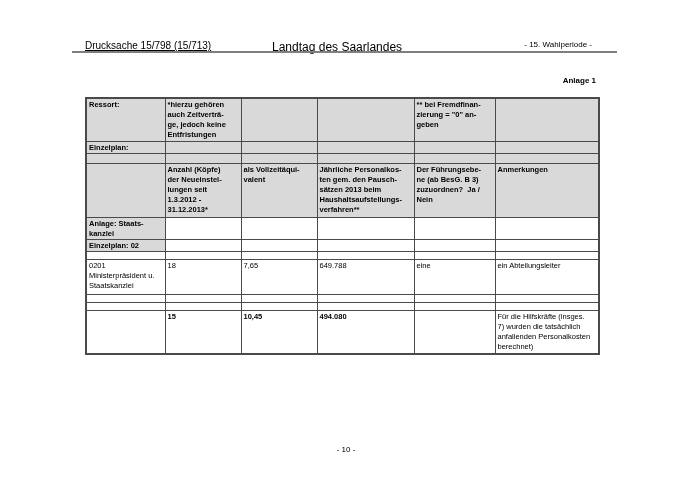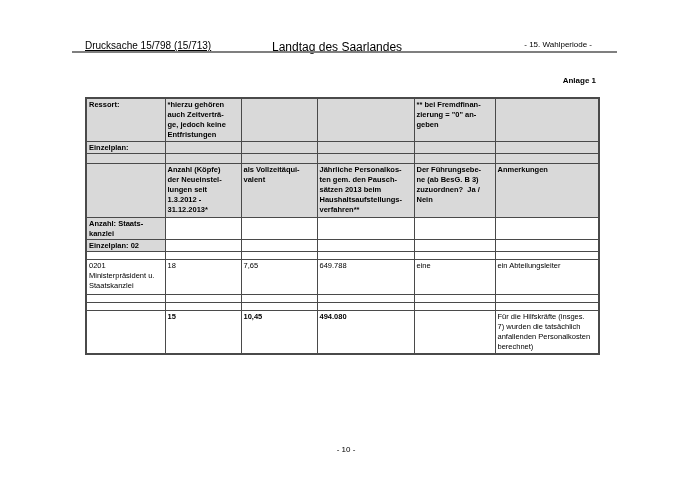--- a/index.html
+++ b/index.html
@@ -101,21 +101,21 @@
 sätzen 2013 beim
 Haushaltsaufstellungs-
 verfahren**</td>
         <td>Der Führungsebe-
 ne (ab BesG. B 3)
 zuzuordnen?&nbsp; Ja /
 Nein</td>
         <td>Anmerkungen</td>
       </tr>
       <tr class="shade-first bold rh22">
-        <td>Anzahl: Staats-
+        <td>Anlage: Staats-
 kanzlei</td>
         <td></td>
         <td></td>
         <td></td>
         <td></td>
         <td></td>
       </tr>
       <tr class="shade-first bold rh10">
         <td>Einzelplan: 02</td>
         <td></td>

